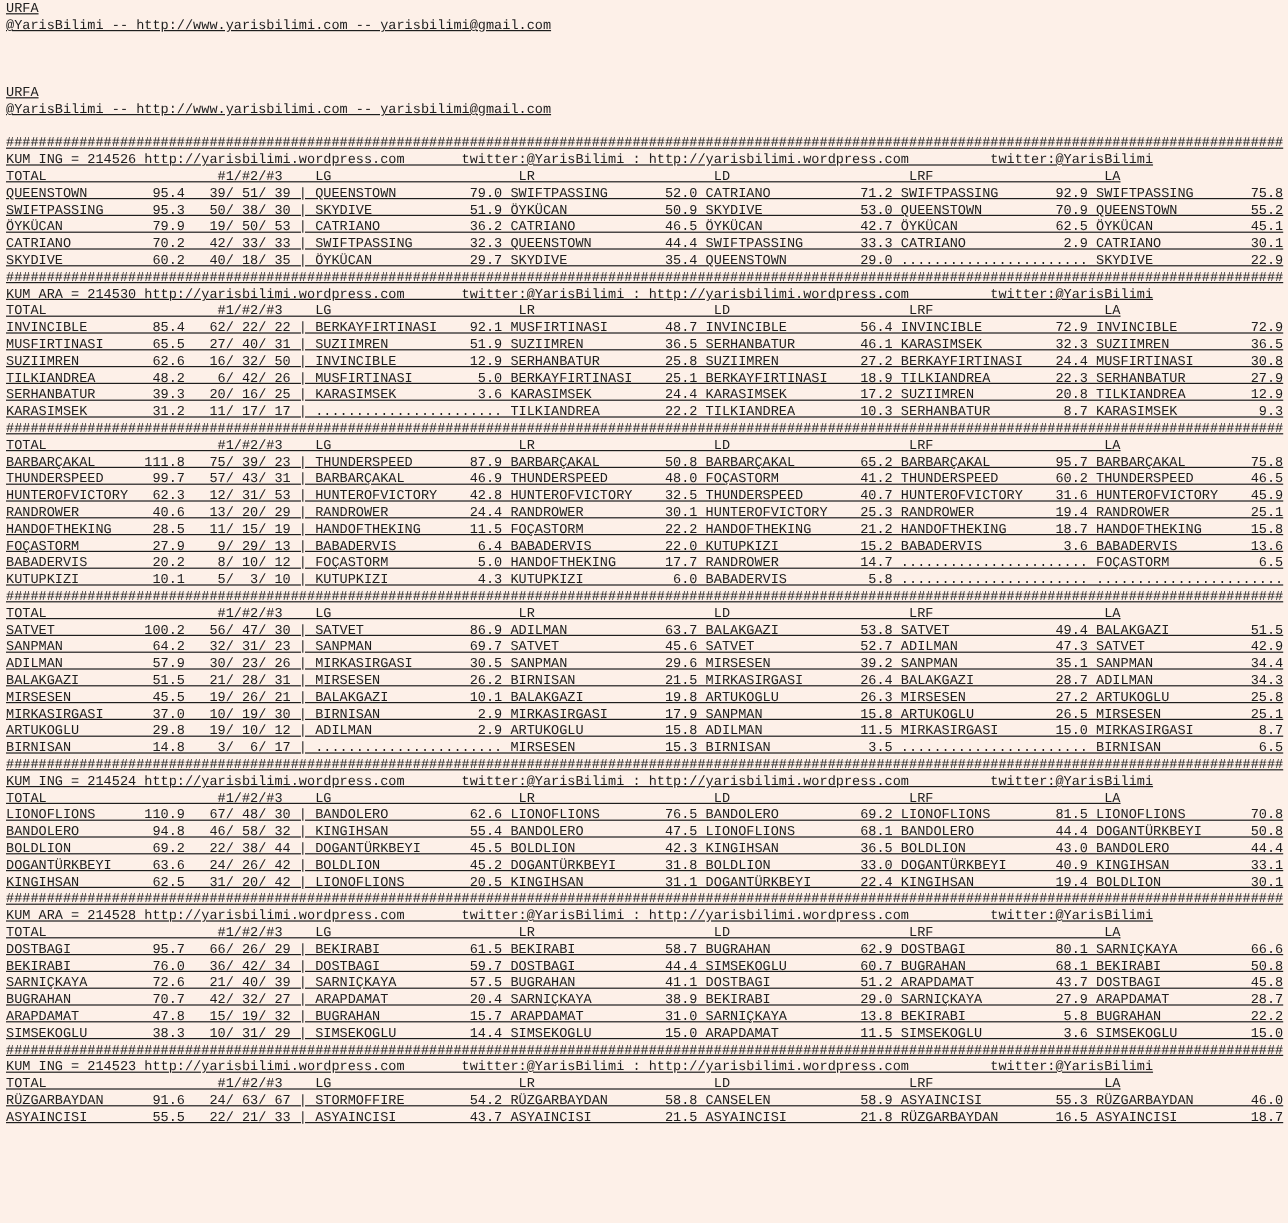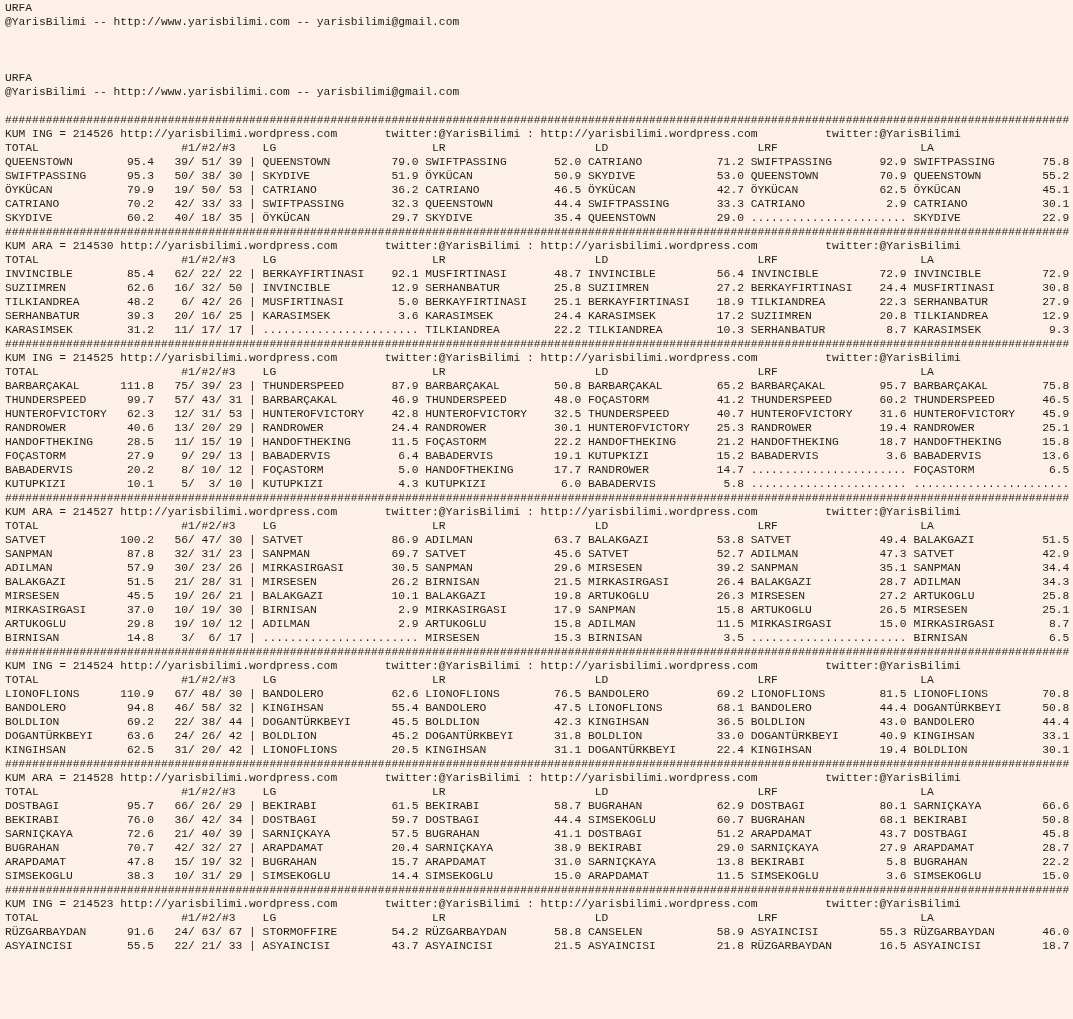--- a/index.html
+++ b/index.html
@@ -7,20 +7,21 @@
     width:1073px;height:1019px;
     background:#fdf0e8;
     overflow:hidden;
   }
   #doc{
     padding:1px 16px 0 5px;
     font-family:"Liberation Mono","DejaVu Sans Mono",monospace;
     font-size:11.3px;
     line-height:14px;
     color:#1e1e1e;
+    text-decoration:underline;
   }
   .line{
     height:14px;
     white-space:pre;
   }
 </style>
 </head>
 <body>
 
 <div id="doc">
@@ -37,40 +38,39 @@
     <div class="line">TOTAL                     #1/#2/#3    LG                       LR                      LD                      LRF                     LA</div>
     <div class="line">QUEENSTOWN        95.4   39/ 51/ 39 | QUEENSTOWN         79.0 SWIFTPASSING       52.0 CATRIANO           71.2 SWIFTPASSING       92.9 SWIFTPASSING       75.8</div>
     <div class="line">SWIFTPASSING      95.3   50/ 38/ 30 | SKYDIVE            51.9 ÖYKÜCAN            50.9 SKYDIVE            53.0 QUEENSTOWN         70.9 QUEENSTOWN         55.2</div>
     <div class="line">ÖYKÜCAN           79.9   19/ 50/ 53 | CATRIANO           36.2 CATRIANO           46.5 ÖYKÜCAN            42.7 ÖYKÜCAN            62.5 ÖYKÜCAN            45.1</div>
     <div class="line">CATRIANO          70.2   42/ 33/ 33 | SWIFTPASSING       32.3 QUEENSTOWN         44.4 SWIFTPASSING       33.3 CATRIANO            2.9 CATRIANO           30.1</div>
     <div class="line">SKYDIVE           60.2   40/ 18/ 35 | ÖYKÜCAN            29.7 SKYDIVE            35.4 QUEENSTOWN         29.0 ....................... SKYDIVE            22.9</div>
     <div class="line">#############################################################################################################################################################</div>
     <div class="line">KUM ARA = 214530 http://yarisbilimi.wordpress.com       twitter:@YarisBilimi : http://yarisbilimi.wordpress.com          twitter:@YarisBilimi</div>
     <div class="line">TOTAL                     #1/#2/#3    LG                       LR                      LD                      LRF                     LA</div>
     <div class="line">INVINCIBLE        85.4   62/ 22/ 22 | BERKAYFIRTINASI    92.1 MUSFIRTINASI       48.7 INVINCIBLE         56.4 INVINCIBLE         72.9 INVINCIBLE         72.9</div>
+    <div class="line">MUSFIRTINASI      65.5   27/ 40/ 31 | SUZIIMREN          51.9 SUZIIMREN          36.5 SERHANBATUR        46.1 KARASIMSEK         32.3 SUZIIMREN          36.5</div>
     <div class="line">SUZIIMREN         62.6   16/ 32/ 50 | INVINCIBLE         12.9 SERHANBATUR        25.8 SUZIIMREN          27.2 BERKAYFIRTINASI    24.4 MUSFIRTINASI       30.8</div>
     <div class="line">TILKIANDREA       48.2    6/ 42/ 26 | MUSFIRTINASI        5.0 BERKAYFIRTINASI    25.1 BERKAYFIRTINASI    18.9 TILKIANDREA        22.3 SERHANBATUR        27.9</div>
     <div class="line">SERHANBATUR       39.3   20/ 16/ 25 | KARASIMSEK          3.6 KARASIMSEK         24.4 KARASIMSEK         17.2 SUZIIMREN          20.8 TILKIANDREA        12.9</div>
     <div class="line">KARASIMSEK        31.2   11/ 17/ 17 | ....................... TILKIANDREA        22.2 TILKIANDREA        10.3 SERHANBATUR         8.7 KARASIMSEK          9.3</div>
     <div class="line">#############################################################################################################################################################</div>
-    <div class="line">KUM ING = 214525 http://yarisbilimi.wordpress.com       twitter:@YarisBilimi : http://yarisbilimi.wordpress.com          twitter:@YarisBilimi</div>
     <div class="line">TOTAL                     #1/#2/#3    LG                       LR                      LD                      LRF                     LA</div>
     <div class="line">BARBARÇAKAL      111.8   75/ 39/ 23 | THUNDERSPEED       87.9 BARBARÇAKAL        50.8 BARBARÇAKAL        65.2 BARBARÇAKAL        95.7 BARBARÇAKAL        75.8</div>
     <div class="line">THUNDERSPEED      99.7   57/ 43/ 31 | BARBARÇAKAL        46.9 THUNDERSPEED       48.0 FOÇASTORM          41.2 THUNDERSPEED       60.2 THUNDERSPEED       46.5</div>
     <div class="line">HUNTEROFVICTORY   62.3   12/ 31/ 53 | HUNTEROFVICTORY    42.8 HUNTEROFVICTORY    32.5 THUNDERSPEED       40.7 HUNTEROFVICTORY    31.6 HUNTEROFVICTORY    45.9</div>
     <div class="line">RANDROWER         40.6   13/ 20/ 29 | RANDROWER          24.4 RANDROWER          30.1 HUNTEROFVICTORY    25.3 RANDROWER          19.4 RANDROWER          25.1</div>
     <div class="line">HANDOFTHEKING     28.5   11/ 15/ 19 | HANDOFTHEKING      11.5 FOÇASTORM          22.2 HANDOFTHEKING      21.2 HANDOFTHEKING      18.7 HANDOFTHEKING      15.8</div>
-    <div class="line">FOÇASTORM         27.9    9/ 29/ 13 | BABADERVIS          6.4 BABADERVIS         19.1 KUTUPKIZI          15.2 BABADERVIS          3.6 BABADERVIS         13.6</div>
+    <div class="line">FOÇASTORM         27.9    9/ 29/ 13 | BABADERVIS          6.4 BABADERVIS         22.0 KUTUPKIZI          15.2 BABADERVIS          3.6 BABADERVIS         13.6</div>
     <div class="line">BABADERVIS        20.2    8/ 10/ 12 | FOÇASTORM           5.0 HANDOFTHEKING      17.7 RANDROWER          14.7 ....................... FOÇASTORM           6.5</div>
     <div class="line">KUTUPKIZI         10.1    5/  3/ 10 | KUTUPKIZI           4.3 KUTUPKIZI           6.0 BABADERVIS          5.8 ....................... .......................</div>
     <div class="line">#############################################################################################################################################################</div>
-    <div class="line">KUM ARA = 214527 http://yarisbilimi.wordpress.com       twitter:@YarisBilimi : http://yarisbilimi.wordpress.com          twitter:@YarisBilimi</div>
     <div class="line">TOTAL                     #1/#2/#3    LG                       LR                      LD                      LRF                     LA</div>
     <div class="line">SATVET           100.2   56/ 47/ 30 | SATVET             86.9 ADILMAN            63.7 BALAKGAZI          53.8 SATVET             49.4 BALAKGAZI          51.5</div>
-    <div class="line">SANPMAN           87.8   32/ 31/ 23 | SANPMAN            69.7 SATVET             45.6 SATVET             52.7 ADILMAN            47.3 SATVET             42.9</div>
+    <div class="line">SANPMAN           64.2   32/ 31/ 23 | SANPMAN            69.7 SATVET             45.6 SATVET             52.7 ADILMAN            47.3 SATVET             42.9</div>
     <div class="line">ADILMAN           57.9   30/ 23/ 26 | MIRKASIRGASI       30.5 SANPMAN            29.6 MIRSESEN           39.2 SANPMAN            35.1 SANPMAN            34.4</div>
     <div class="line">BALAKGAZI         51.5   21/ 28/ 31 | MIRSESEN           26.2 BIRNISAN           21.5 MIRKASIRGASI       26.4 BALAKGAZI          28.7 ADILMAN            34.3</div>
     <div class="line">MIRSESEN          45.5   19/ 26/ 21 | BALAKGAZI          10.1 BALAKGAZI          19.8 ARTUKOGLU          26.3 MIRSESEN           27.2 ARTUKOGLU          25.8</div>
     <div class="line">MIRKASIRGASI      37.0   10/ 19/ 30 | BIRNISAN            2.9 MIRKASIRGASI       17.9 SANPMAN            15.8 ARTUKOGLU          26.5 MIRSESEN           25.1</div>
     <div class="line">ARTUKOGLU         29.8   19/ 10/ 12 | ADILMAN             2.9 ARTUKOGLU          15.8 ADILMAN            11.5 MIRKASIRGASI       15.0 MIRKASIRGASI        8.7</div>
     <div class="line">BIRNISAN          14.8    3/  6/ 17 | ....................... MIRSESEN           15.3 BIRNISAN            3.5 ....................... BIRNISAN            6.5</div>
     <div class="line">#############################################################################################################################################################</div>
     <div class="line">KUM ING = 214524 http://yarisbilimi.wordpress.com       twitter:@YarisBilimi : http://yarisbilimi.wordpress.com          twitter:@YarisBilimi</div>
     <div class="line">TOTAL                     #1/#2/#3    LG                       LR                      LD                      LRF                     LA</div>
     <div class="line">LIONOFLIONS      110.9   67/ 48/ 30 | BANDOLERO          62.6 LIONOFLIONS        76.5 BANDOLERO          69.2 LIONOFLIONS        81.5 LIONOFLIONS        70.8</div>

